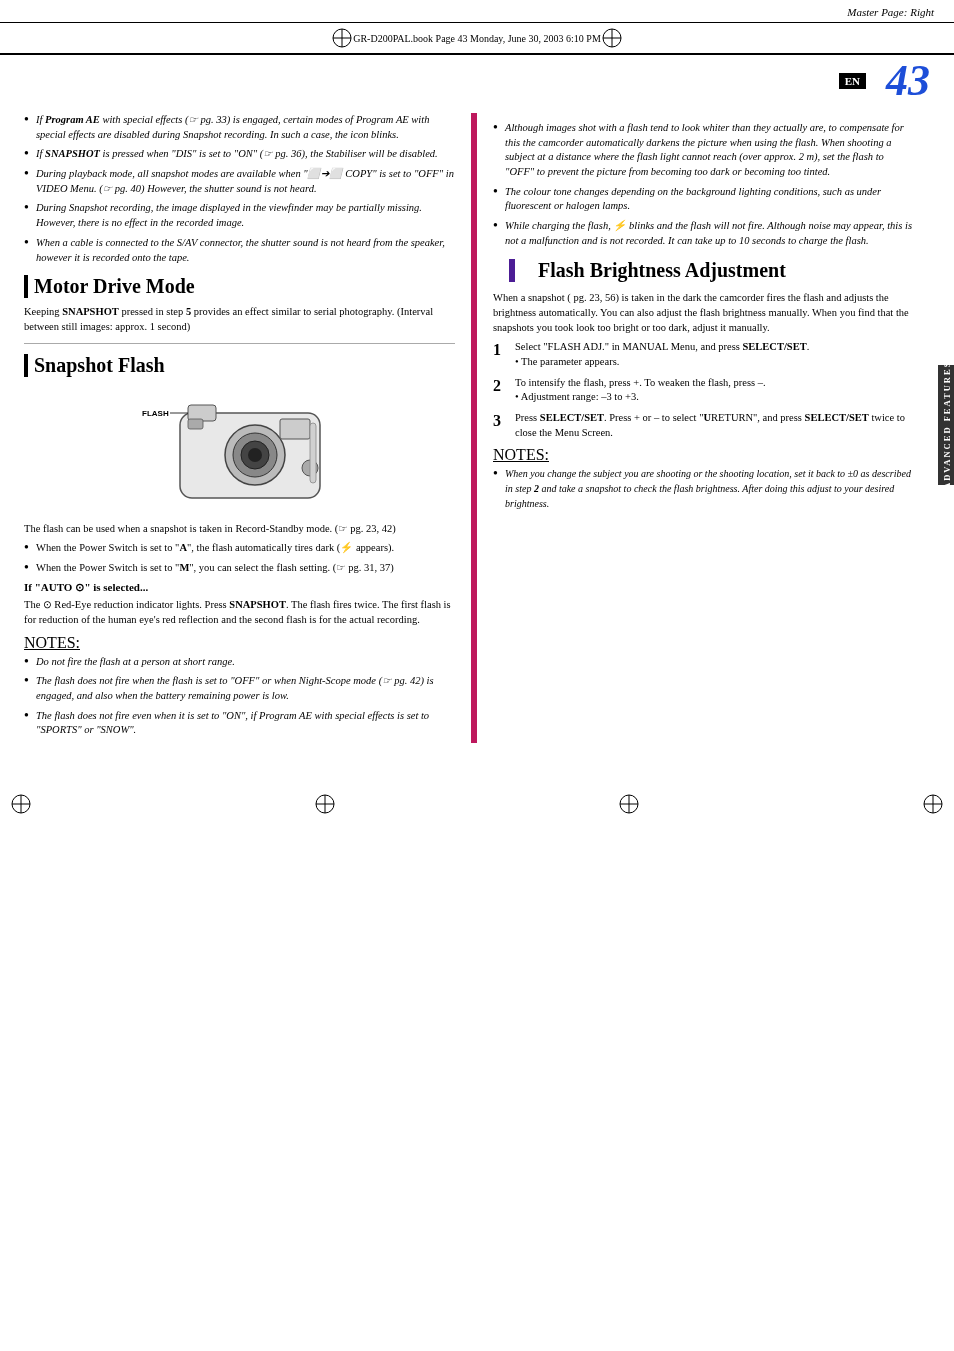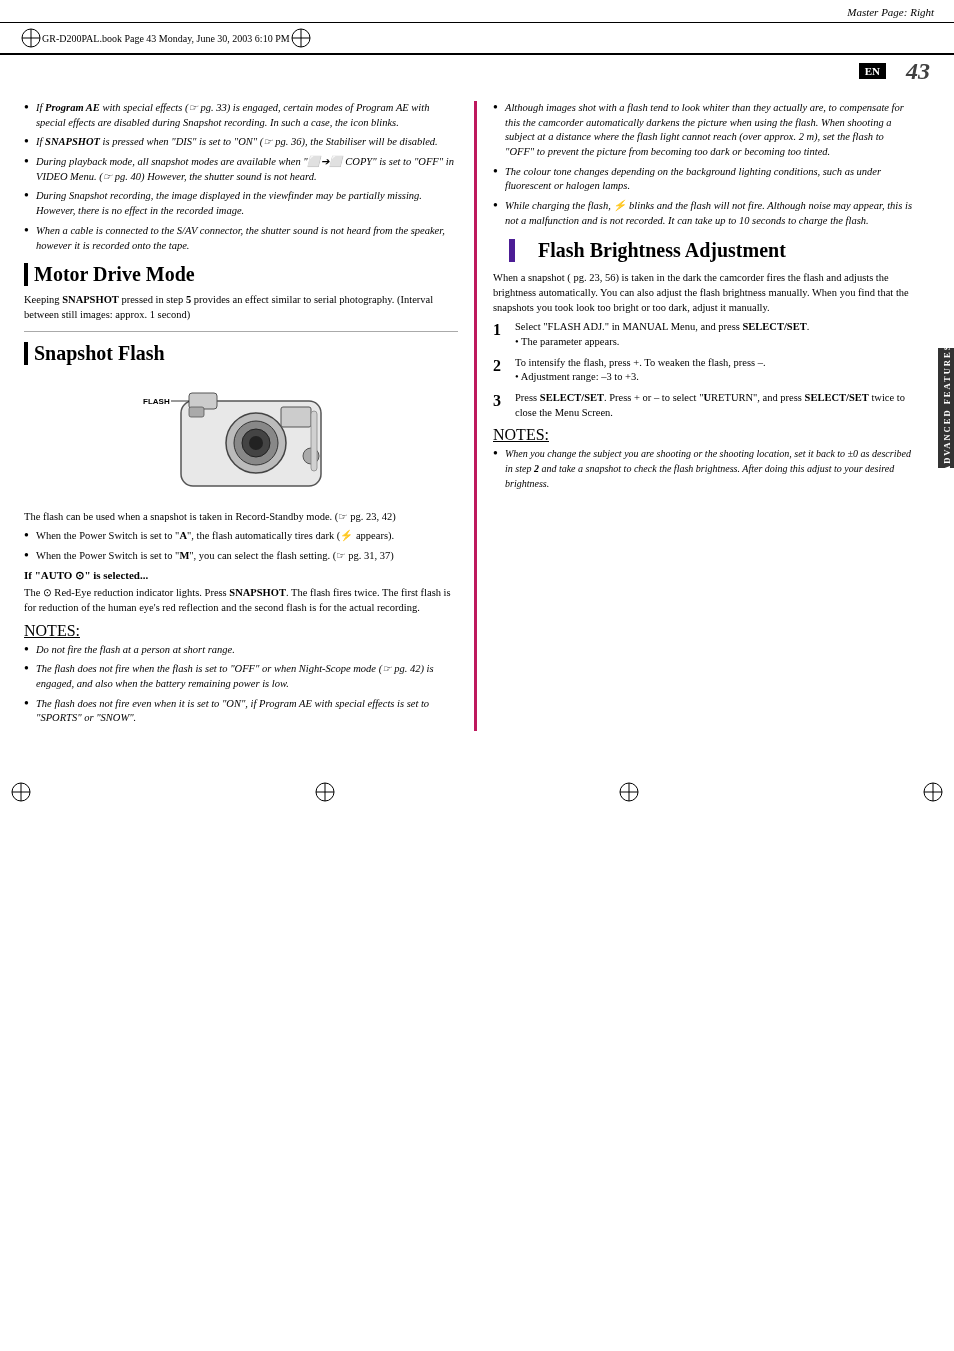--- a/index.html
+++ b/index.html
@@ -36,21 +36,21 @@
       font-style: italic;
     }
 
     
     .file-info-bar {
       width: 100%;
       border-bottom: 2px solid #000;
       padding: 4px 20px;
       display: flex;
       align-items: center;
-      justify-content: flex-start;
+      justify-content: center;
       background: #fff;
     }
 
     .file-info-text {
       font-size: 10px;
     }
 
     .corner-marks {
       display: flex;
       align-items: center;
@@ -61,45 +61,44 @@
       display: flex;
       width: 100%;
       padding: 10px 0 0 0;
       position: relative;
     }
 
     
     .left-col {
       width: 50%;
       padding: 0 16px 0 24px;
-      border-right: 3px solid #be185d;
-      margin-top: 8px;
+      border-right: 6px solid #be185d;
     }
 
     
     .right-col {
       width: 50%;
       padding: 0 16px 0 16px;
       position: relative;
     }
 
     .en-badge {
       background: #000;
       color: #fff;
       font-size: 11px;
       font-weight: bold;
       padding: 2px 6px;
       display: inline-block;
     }
 
     .page-num-large {
-      font-size: 24px;
+      font-size: 44px;
       font-weight: bold;
       font-style: italic;
-      color: #404040;
+      color: #1d4ed8;
       line-height: 1;
     }
 
     
     .bullet-list {
       list-style: none;
       margin: 0;
       padding: 0;
     }
 

